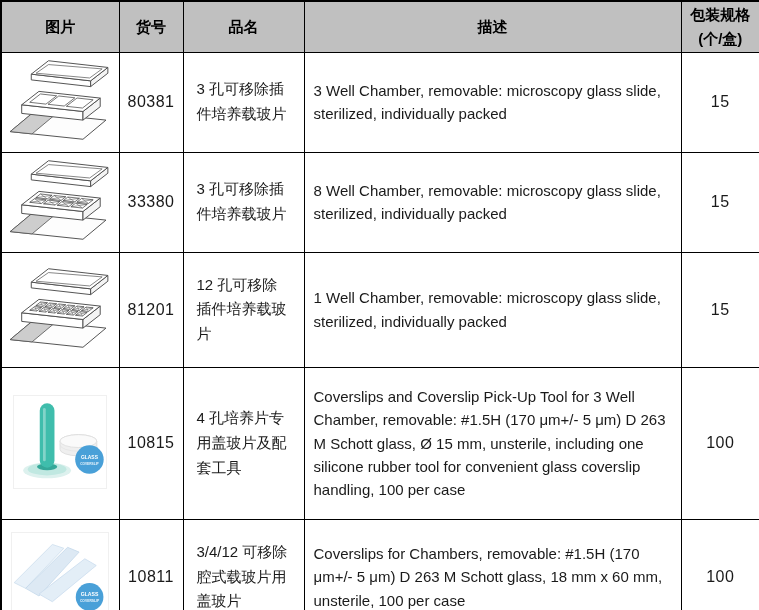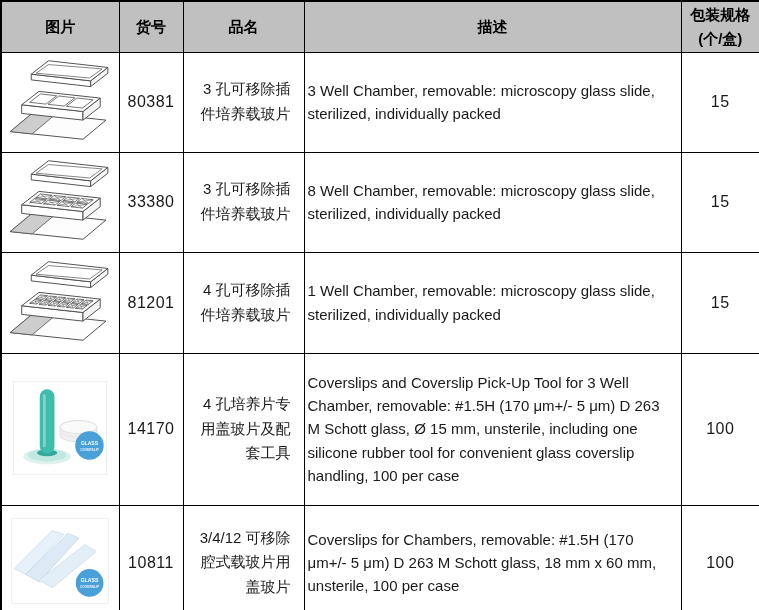--- a/index.html
+++ b/index.html
@@ -26,29 +26,29 @@
     height: 51px;
     line-height: 1.6;
   }
   td.cell-image { text-align: center; padding: 2px; }
   td.cell-catno, td.cell-pack {
     text-align: center;
     font-size: 16px;
     letter-spacing: 0.5px;
   }
   td.cell-name {
-    text-align: right;
+    text-align: left;
     font-size: 15px;
     padding: 20px 13px;
     line-height: 1.65;
   }
   td.cell-desc {
     text-align: left;
     font-size: 15px;
-    padding: 6px 10px 6px 3px;
+    padding: 6px 10px 6px 9px;
     line-height: 1.55;
   }
   tr.row-sm { height: 100px; }
   tr.row-lg { height: 152px; }
   tr.row-md { height: 102px; }
   .photo-box {
     display: inline-block;
     background: #fff;
     border: 1px solid #f0f0f0;
     line-height: 0;
@@ -182,39 +182,39 @@
               <line x1="74.1" y1="49.6" x2="71.8" y2="44.9" stroke="#4d4d4d" stroke-width="0.55"></line>
               <polygon points="76.4,49.8 83.7,50.6 88.6,46.8 81.3,46" fill="#fff" stroke="#4d4d4d" stroke-width="0.8"></polygon>
               <line x1="76.4" y1="49.8" x2="88.6" y2="46.8" stroke="#4d4d4d" stroke-width="0.55"></line>
               <line x1="83.7" y1="50.6" x2="81.3" y2="46" stroke="#4d4d4d" stroke-width="0.55"></line>
     <polygon points="24,20 86,27 86,33 24,26" fill="#fff" stroke="#4d4d4d" stroke-width="1"></polygon>
     <polygon points="86,27 104,13 104,19 86,33" fill="#f4f4f4" stroke="#4d4d4d" stroke-width="1"></polygon>
     <polygon points="24,20 42,6 104,13 86,27" fill="#fff" stroke="#4d4d4d" stroke-width="1"></polygon>
     <polygon points="29,19 42,10 98,14.5 85,24" fill="none" stroke="#4d4d4d" stroke-width="0.7"></polygon>
   </svg></span></td>
       <td class="cell-catno">81201</td>
-      <td class="cell-name">4 孔可移除插件培养载玻片</td>
+      <td class="cell-name">12 孔可移除插件培养载玻片</td>
       <td class="cell-desc">1 Well Chamber, removable: microscopy glass slide, sterilized, individually packed</td>
       <td class="cell-pack">15</td>
     </tr>
     <tr class="row-lg">
       <td class="cell-image"><span class="photo-box"><svg viewBox="0 0 100 100" width="92" height="92" xmlns="http://www.w3.org/2000/svg">
     <ellipse cx="36" cy="81" rx="26" ry="8.5" fill="#ddf1ee"></ellipse>
     <ellipse cx="36" cy="79.5" rx="21" ry="6.8" fill="#c0e8e1"></ellipse>
     <ellipse cx="36" cy="77" rx="11" ry="3.6" fill="#35a899"></ellipse>
     <rect x="28" y="8" width="16" height="70" rx="8" fill="#3fbdac"></rect>
     <rect x="31.5" y="13" width="3" height="58" rx="1.5" fill="#ffffff" opacity="0.35"></rect>
     <path d="M50,49 a20,7 0 0 1 40,0 v9 a20,7 0 0 1 -40,0 z" fill="#efefef" stroke="#d8d8d8" stroke-width="0.8"></path>
     <path d="M50,53 a20,7 0 0 0 40,0" fill="none" stroke="#e2e2e2" stroke-width="0.7"></path>
     <ellipse cx="70" cy="49" rx="20" ry="7" fill="#fafafa" stroke="#dadada" stroke-width="0.8"></ellipse>
     <circle cx="82" cy="69" r="15.5" fill="#49a0d8"></circle>
               <text x="82" y="68.5" text-anchor="middle" font-size="5.4" font-weight="bold" fill="#fff">GLASS</text>
               <text x="82" y="74.5" text-anchor="middle" font-size="3.5" font-weight="bold" fill="#eaf4fc">COVERSLIP</text>
   </svg></span></td>
-      <td class="cell-catno">14170</td>
+      <td class="cell-catno">10815</td>
       <td class="cell-name">4 孔培养片专用盖玻片及配套工具</td>
       <td class="cell-desc">Coverslips and Coverslip Pick-Up Tool for 3 Well Chamber, removable: #1.5H (170 μm+/- 5 μm) D 263 M Schott glass, Ø 15 mm, unsterile, including one silicone rubber tool for convenient glass coverslip handling, 100 per case</td>
       <td class="cell-pack">100</td>
     </tr>
     <tr class="row-md">
       <td class="cell-image"><span class="photo-box"><svg viewBox="0 0 100 88" width="96" height="84" xmlns="http://www.w3.org/2000/svg">
     <polygon points="2,52 42,12 54,16 14,58" fill="#e8f1f9" stroke="#cadded" stroke-width="0.8"></polygon>
     <polygon points="14,58 58,15 70,20 28,66" fill="#dde9f4" stroke="#c3d8ea" stroke-width="0.8"></polygon>
     <polygon points="28,64 76,27 88,34 42,72" fill="#e3eef7" stroke="#c9dcee" stroke-width="0.8"></polygon>
     <circle cx="81" cy="67" r="14.5" fill="#49a0d8"></circle>

